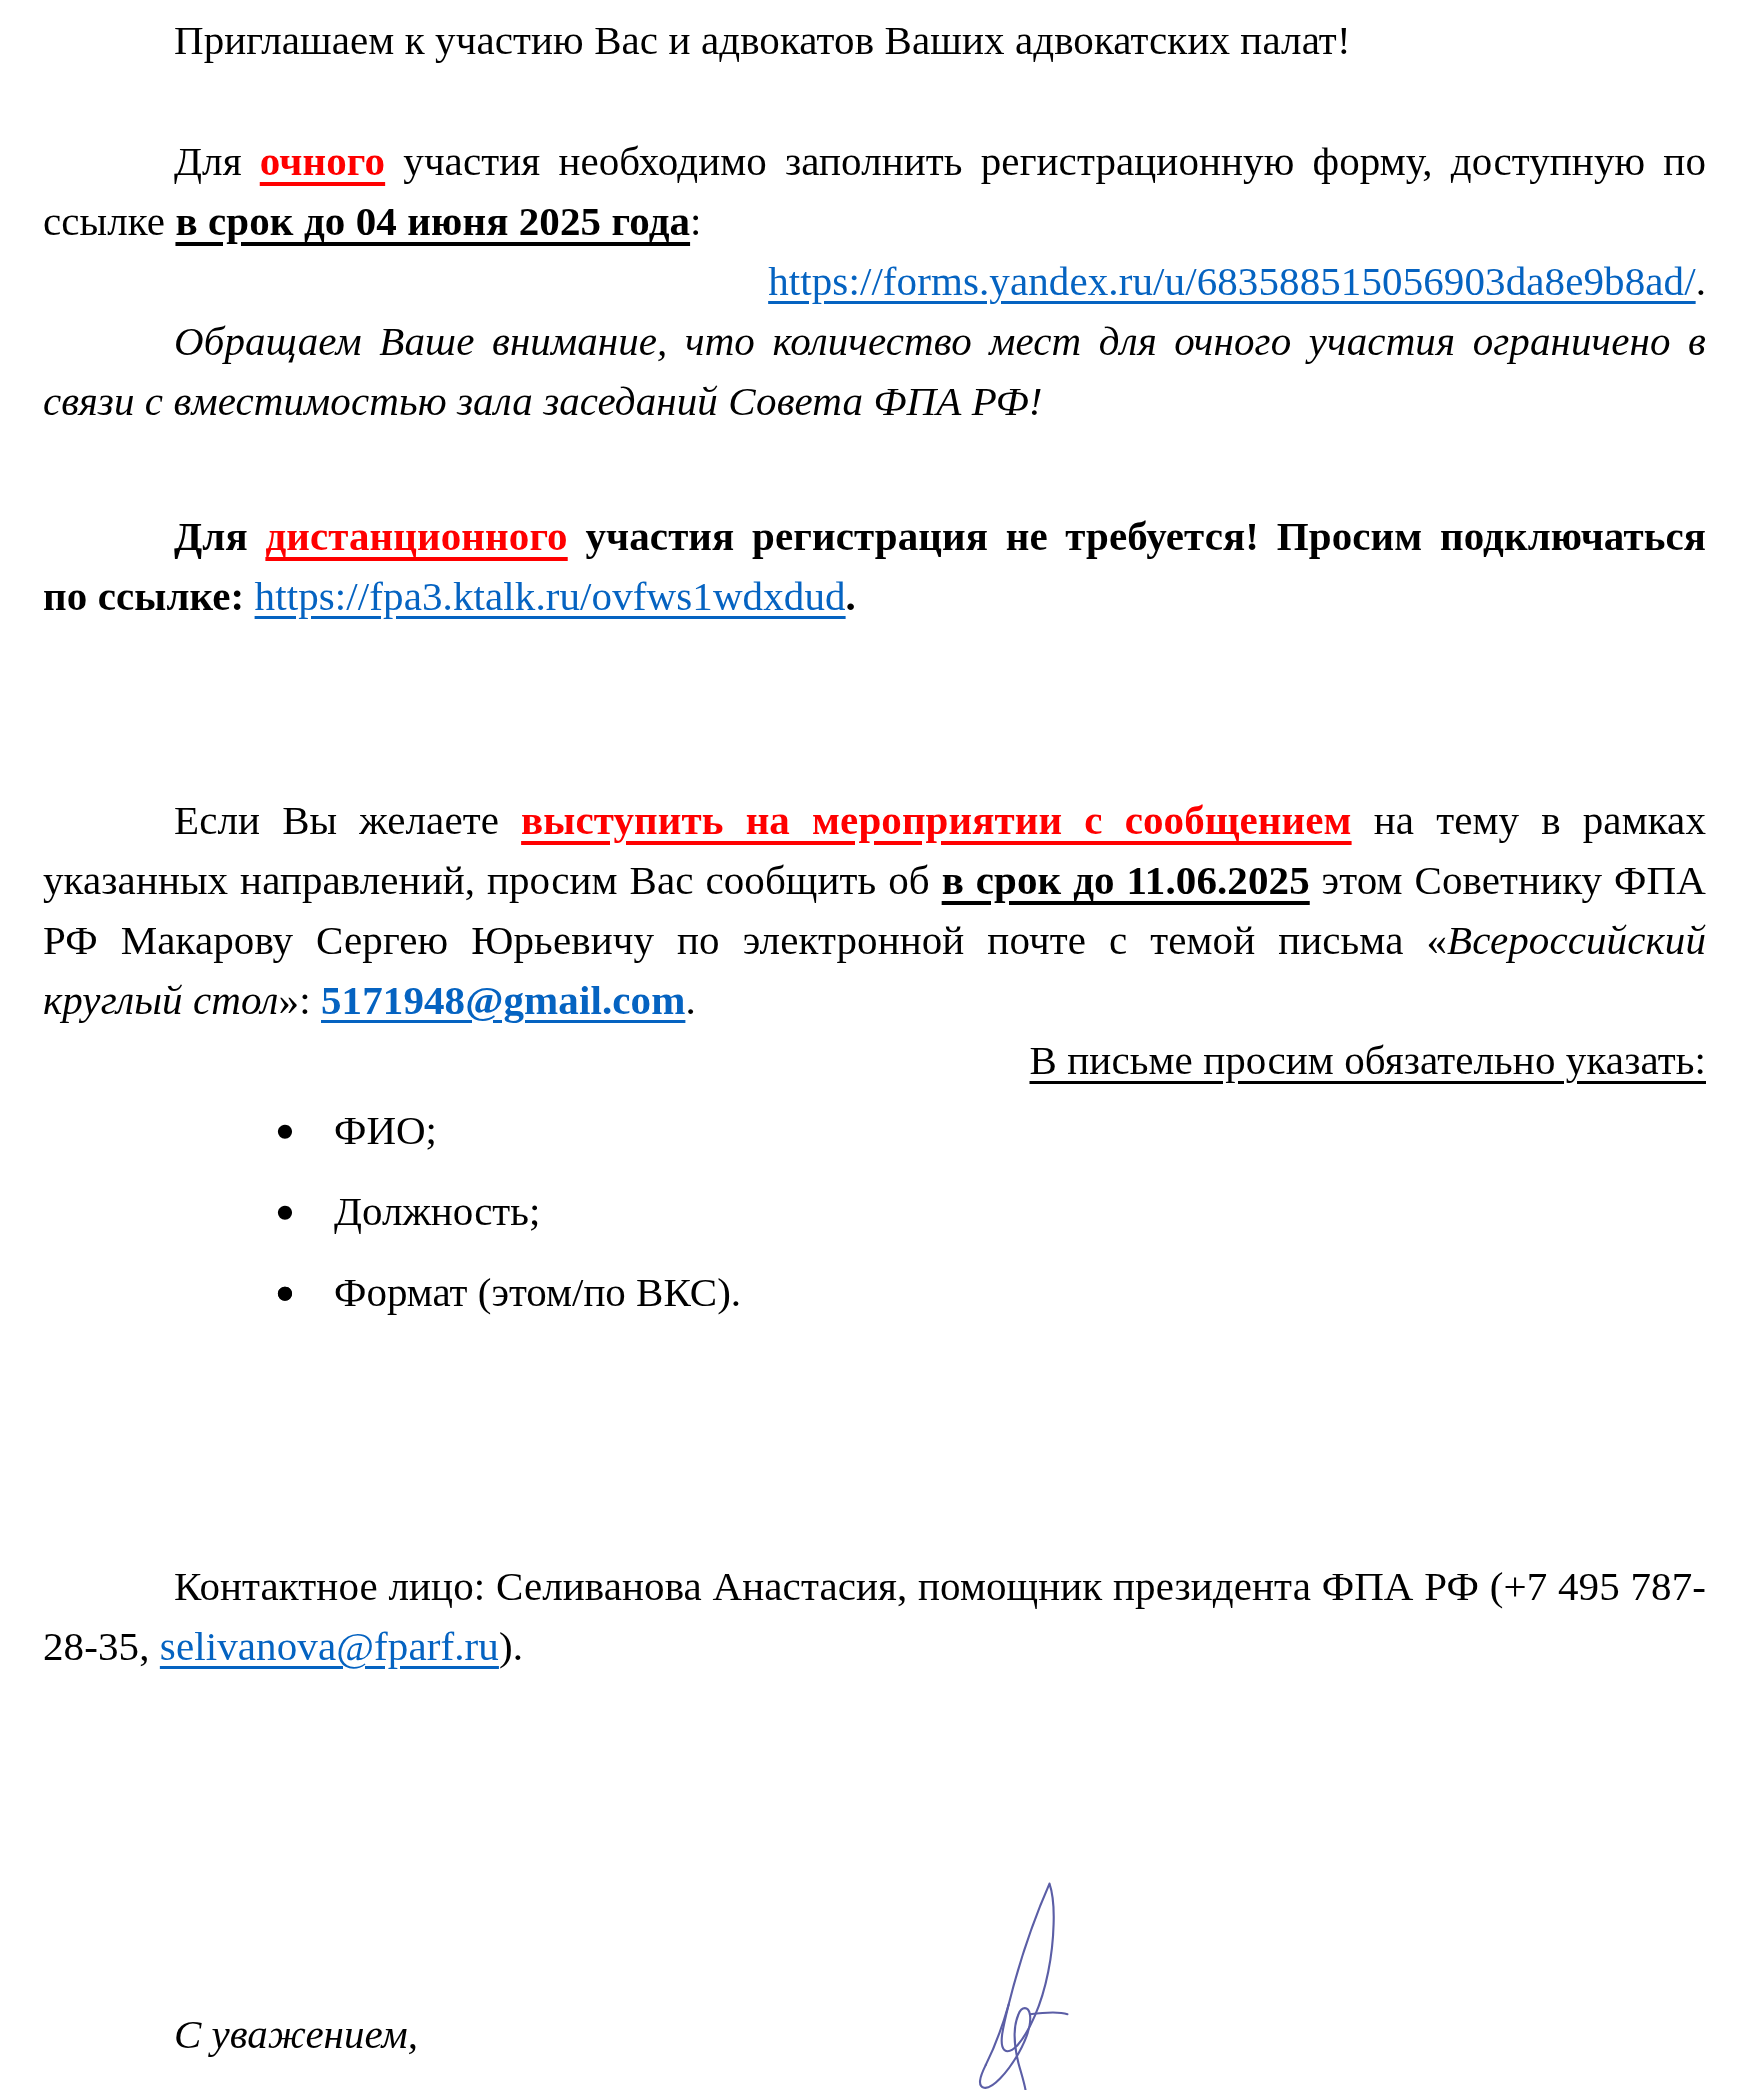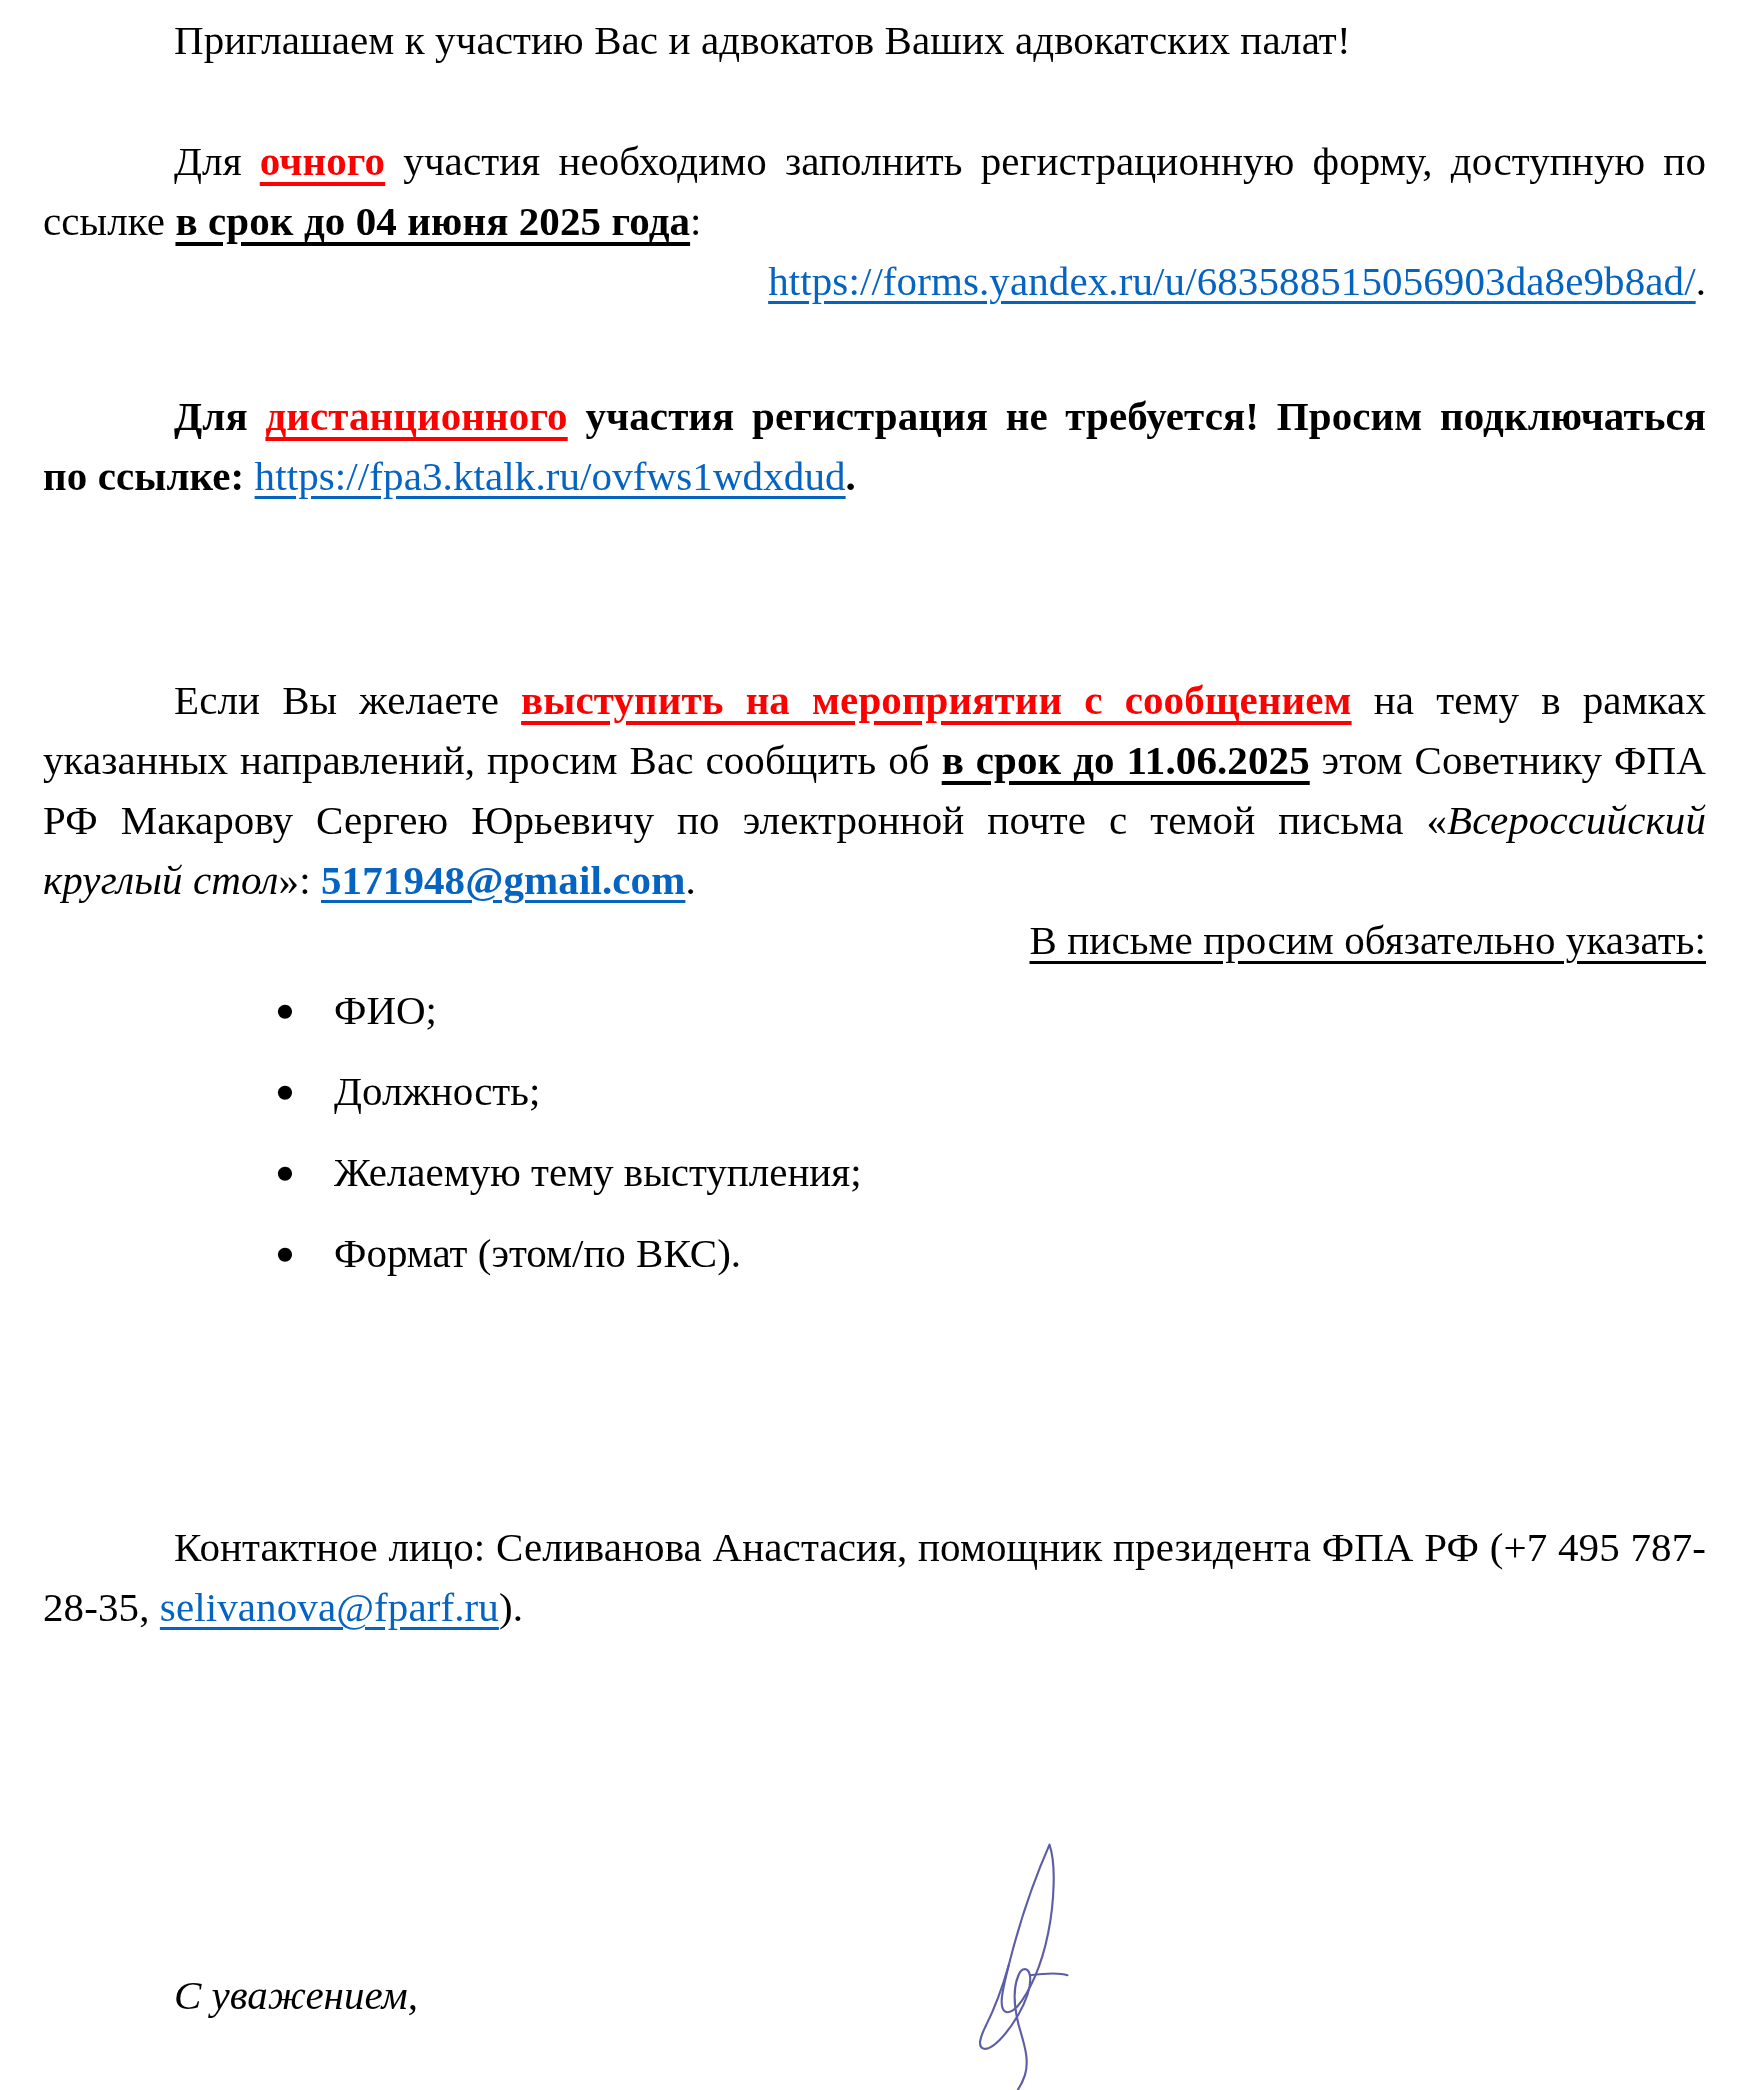--- a/index.html
+++ b/index.html
@@ -134,20 +134,23 @@
 
   <div class="sp-74"></div>
 
   <p class="p indent">
     <span>Для </span><span class="red">очного</span><span> участия необходимо заполнить регистрационную форму, доступную по ссылке </span><span class="ul-bold">в срок до 04 июня 2025 года</span><span>: </span>
   </p>
   <p class="p nojust">
     <a class="lnk" href="#">https://forms.yandex.ru/u/683588515056903da8e9b8ad/</a><span>.</span>
   </p>
 
+  <p class="p indent i">
+    <span>Обращаем Ваше внимание, что количество мест для очного участия ограничено в связи с вместимостью зала заседаний Совета ФПА РФ!</span>
+  </p>
 
   <div class="sp-92"></div>
 
   <p class="p indent b">
     <span>Для </span><span class="red">дистанционного</span><span> участия регистрация не требуется! Просим подключаться по ссылке: </span><a class="lnk" href="#" style="font-weight:normal">https://fpa3.ktalk.ru/ovfws1wdxdud</a><span>.</span>
   </p>
 
   <div class="sp-200"></div>
 
   <p class="p indent">
@@ -164,21 +167,20 @@
     <li>
       <span class="dot">●</span>
       <span>ФИО;</span>
     </li>
     <li>
       <span class="dot">●</span>
       <span>Должность;</span>
     </li>
     <li>
       <span class="dot">●</span>
-      <span>Желаемую тему выступления;</span>
     </li>
     <li>
       <span class="dot">●</span>
       <span>Формат (этом/по ВКС).</span>
     </li>
   </ul>
 
   <div class="sp-200"></div>
   <div class="sp-60"></div>
 

